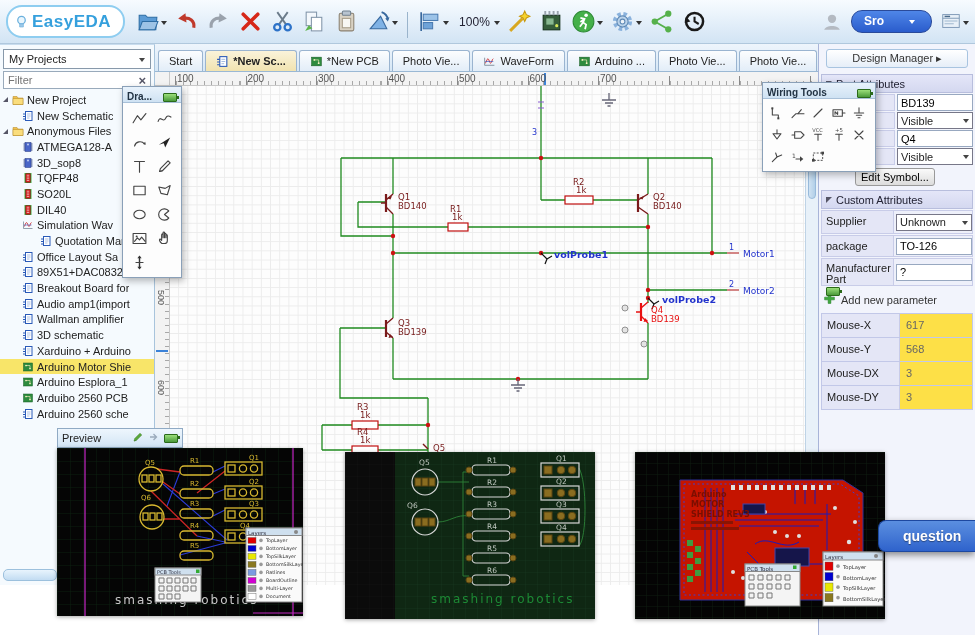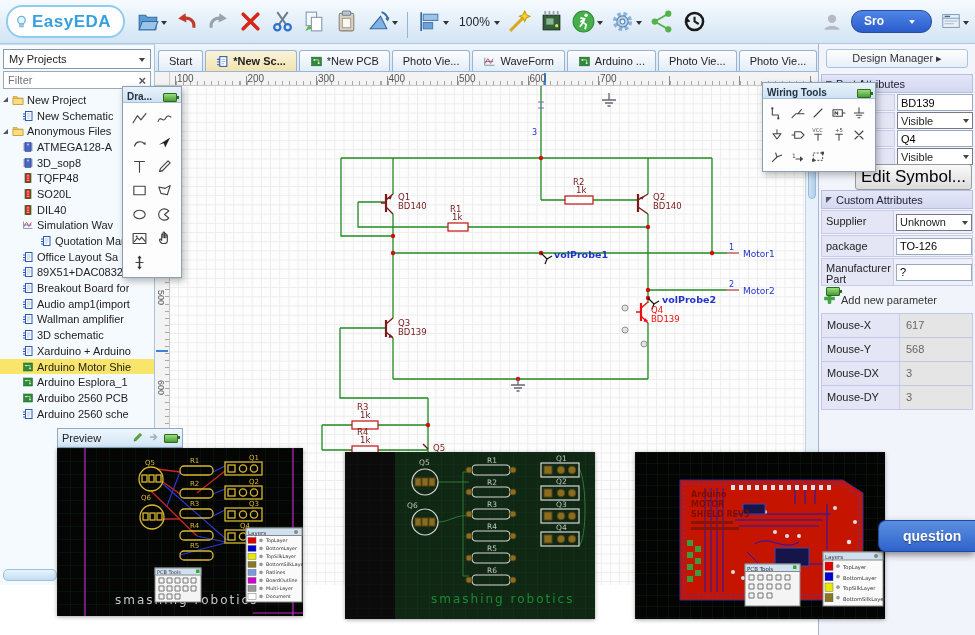--- a/index.html
+++ b/index.html
@@ -93,36 +93,36 @@
   .tri{width:0;height:0;border-top:6px solid #556;border-right:6px solid transparent}
   .prow{display:flex;height:17px;margin-bottom:1px}
   .plab{width:76px;background:#e4e6f6;border:1px solid #c8cce8;box-sizing:border-box}
   .pval{flex:1;display:flex;align-items:center;padding-left:2px}
   .pin{width:68px;height:15px;font-size:11px;border:1px solid #98a8c0;padding:0 3px;
     font-family:"Liberation Sans",sans-serif;box-sizing:content-box}
   .psel{height:15px;width:68px;border:1px solid #778;background:#fff;display:flex;align-items:center;
     justify-content:space-between;padding:0 3px;cursor:pointer}
   .erow{height:22px;display:flex;align-items:center;margin-bottom:2px}
   .editsym{margin-left:34px;padding:2px 5px;background:linear-gradient(#fafafa,#dcdcdc);
-    border:1px solid #999;border-radius:3px;font-size:17px;cursor:pointer;font-family:"Liberation Sans",sans-serif}
+    border:1px solid #999;border-radius:3px;font-size:11px;cursor:pointer;font-family:"Liberation Sans",sans-serif}
   .crow{display:flex;margin-bottom:1px}
   .crow .clab{width:76px;background:#e4e6f6;border:1px solid #c8cce8;box-sizing:border-box;
     padding:4px 0 0 4px;color:#222}
   .crow .cval{flex:1;display:flex;align-items:center;padding-left:2px;background:#eef0fa;border:1px solid #c8cce8;border-left:none}
   .crow.h24{height:24px}.crow.h22{height:22px}.crow.h28{height:28px}
   .mpn{display:flex;flex-wrap:wrap;align-content:flex-start;gap:2px;line-height:11px;padding-top:3px}
   .batt{width:12px;height:7px;background:linear-gradient(#9ade7a,#4a9a3a);border:1px solid #2a6a1a;
     border-radius:1px;position:relative;flex:none}
   .batt:after{content:"";position:absolute;right:-3px;top:1.5px;width:2px;height:3px;background:#2a6a1a}
   .addp{display:flex;align-items:center;gap:5px;padding:5px 2px 6px;cursor:pointer;color:#333}
   .addp svg{width:13px;height:13px}
   .mrow{display:flex;height:23px;border:1px solid #c2c8e8;border-top:none;background:#fff}
   .mrow:first-child{border-top:1px solid #c2c8e8}
   .mlab{width:78px;background:#e4e6f6;border-right:1px solid #c8cce8;padding:5px 0 0 5px;box-sizing:border-box}
-  .mval{flex:1;background:#e5e5e5;color:#666;padding:5px 0 0 6px}
+  .mval{flex:1;background:#fde047;color:#666;padding:5px 0 0 6px}
 
   
   .pal{position:absolute;background:#fdfdfd;border:1px solid #8aa0b8;box-shadow:2px 3px 7px rgba(0,0,0,.28);z-index:40}
   .paltitle{height:15px;background:linear-gradient(#e8f2fb,#cfe2f3);border-bottom:1px solid #a8c0d8;
     display:flex;align-items:flex-end;justify-content:space-between;padding:0 4px;font-size:10px;color:#234;cursor:move}
   .ptxt{overflow:hidden;white-space:nowrap;font-weight:bold}
   .tgrid{display:grid;padding:3px 4px}
   #drawpal{left:122px;top:86px;width:58px}
   #drawpal .tgrid{grid-template-columns:repeat(2,25px);grid-auto-rows:24px}
   #wirepal{left:762px;top:82px;width:112px}

